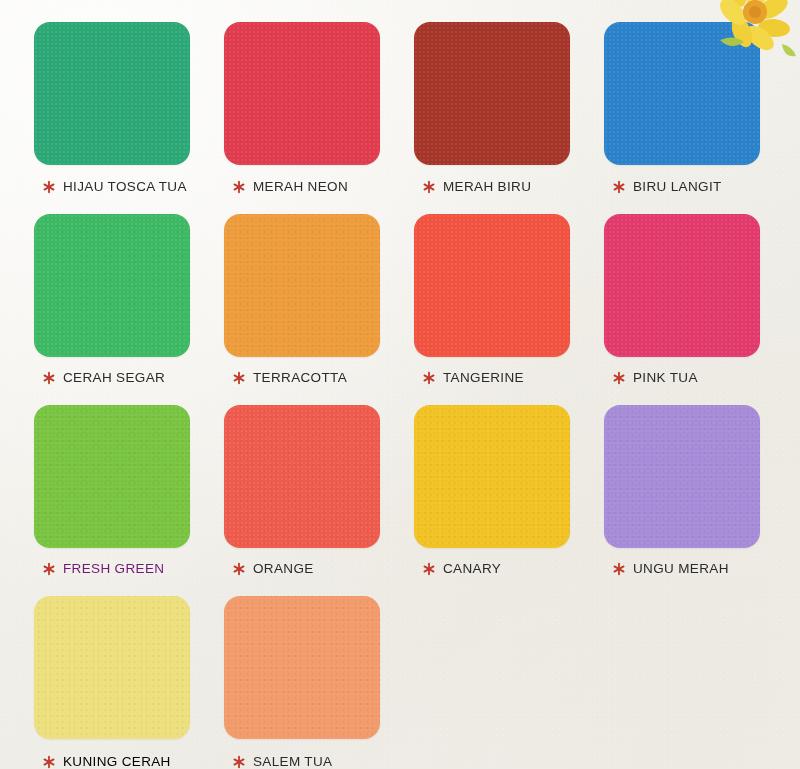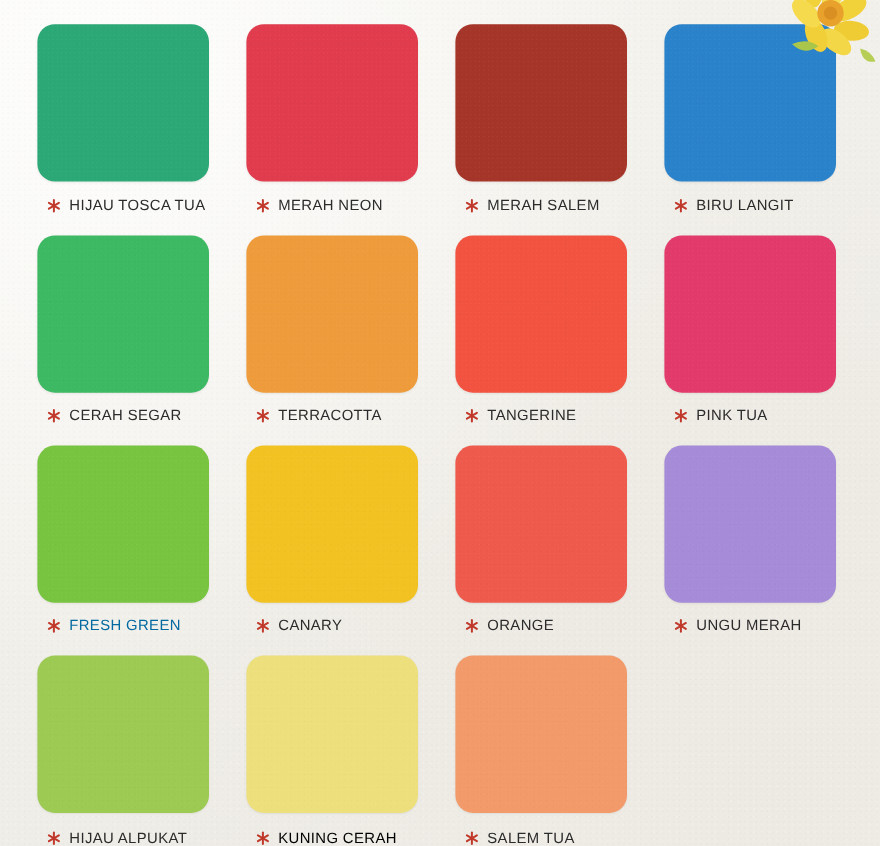--- a/index.html
+++ b/index.html
@@ -173,21 +173,21 @@
     <div class="cell row-1">
       <div class="swatch" style="background-color:#A63529;"></div>
       <div class="label-row">
         <svg class="asterisk-icon" viewBox="0 0 20 20" aria-hidden="true" style="color: rgb(192, 57, 43);">
           <g stroke="currentColor" stroke-width="2.6" stroke-linecap="round">
             <line x1="10" y1="2.5" x2="10" y2="17.5"></line>
             <line x1="3.5" y1="6.2" x2="16.5" y2="13.8"></line>
             <line x1="3.5" y1="13.8" x2="16.5" y2="6.2"></line>
           </g>
         </svg>
-        <span class="swatch-label" style="color: rgb(43, 43, 43);">MERAH SALEM</span>
+        <span class="swatch-label" style="color: rgb(43, 43, 43);">MERAH BIRU</span>
       </div>
     </div>
 
     <div class="cell row-1">
       <div class="swatch" style="background-color:#2A82CA;"></div>
       <div class="label-row">
         <svg class="asterisk-icon" viewBox="0 0 20 20" aria-hidden="true" style="color: rgb(192, 57, 43);">
           <g stroke="currentColor" stroke-width="2.6" stroke-linecap="round">
             <line x1="10" y1="2.5" x2="10" y2="17.5"></line>
             <line x1="3.5" y1="6.2" x2="16.5" y2="13.8"></line>
@@ -257,79 +257,66 @@
     <div class="cell row-3">
       <div class="swatch" style="background-color:#78C440;"></div>
       <div class="label-row">
         <svg class="asterisk-icon" viewBox="0 0 20 20" aria-hidden="true" style="color: rgb(192, 57, 43);">
           <g stroke="currentColor" stroke-width="2.6" stroke-linecap="round">
             <line x1="10" y1="2.5" x2="10" y2="17.5"></line>
             <line x1="3.5" y1="6.2" x2="16.5" y2="13.8"></line>
             <line x1="3.5" y1="13.8" x2="16.5" y2="6.2"></line>
           </g>
         </svg>
-        <span class="swatch-label" style="color: #0369a1;">FRESH GREEN</span>
+        <span class="swatch-label" style="color: #701a75;">FRESH GREEN</span>
+      </div>
+    </div>
+
+    <div class="cell row-3">
+      <div class="swatch" style="background-color:#EE5A4C;"></div>
+      <div class="label-row">
+        <svg class="asterisk-icon" viewBox="0 0 20 20" aria-hidden="true" style="color: rgb(192, 57, 43);">
+          <g stroke="currentColor" stroke-width="2.6" stroke-linecap="round">
+            <line x1="10" y1="2.5" x2="10" y2="17.5"></line>
+            <line x1="3.5" y1="6.2" x2="16.5" y2="13.8"></line>
+            <line x1="3.5" y1="13.8" x2="16.5" y2="6.2"></line>
+          </g>
+        </svg>
+        <span class="swatch-label" style="color: rgb(43, 43, 43);">ORANGE</span>
       </div>
     </div>
 
     <div class="cell row-3">
       <div class="swatch" style="background-color:#F2C222;"></div>
       <div class="label-row">
         <svg class="asterisk-icon" viewBox="0 0 20 20" aria-hidden="true" style="color: rgb(192, 57, 43);">
           <g stroke="currentColor" stroke-width="2.6" stroke-linecap="round">
             <line x1="10" y1="2.5" x2="10" y2="17.5"></line>
             <line x1="3.5" y1="6.2" x2="16.5" y2="13.8"></line>
             <line x1="3.5" y1="13.8" x2="16.5" y2="6.2"></line>
           </g>
         </svg>
         <span class="swatch-label" style="color: rgb(43, 43, 43);">CANARY</span>
       </div>
     </div>
 
     <div class="cell row-3">
-      <div class="swatch" style="background-color:#EE5A4C;"></div>
-      <div class="label-row">
-        <svg class="asterisk-icon" viewBox="0 0 20 20" aria-hidden="true" style="color: rgb(192, 57, 43);">
-          <g stroke="currentColor" stroke-width="2.6" stroke-linecap="round">
-            <line x1="10" y1="2.5" x2="10" y2="17.5"></line>
-            <line x1="3.5" y1="6.2" x2="16.5" y2="13.8"></line>
-            <line x1="3.5" y1="13.8" x2="16.5" y2="6.2"></line>
-          </g>
-        </svg>
-        <span class="swatch-label" style="color: rgb(43, 43, 43);">ORANGE</span>
-      </div>
-    </div>
-
-    <div class="cell row-3">
       <div class="swatch" style="background-color:#A58BD8;"></div>
       <div class="label-row">
         <svg class="asterisk-icon" viewBox="0 0 20 20" aria-hidden="true" style="color: rgb(192, 57, 43);">
           <g stroke="currentColor" stroke-width="2.6" stroke-linecap="round">
             <line x1="10" y1="2.5" x2="10" y2="17.5"></line>
             <line x1="3.5" y1="6.2" x2="16.5" y2="13.8"></line>
             <line x1="3.5" y1="13.8" x2="16.5" y2="6.2"></line>
           </g>
         </svg>
         <span class="swatch-label" style="color: rgb(43, 43, 43);">UNGU MERAH</span>
       </div>
     </div>
 
-    <div class="cell row-4">
-      <div class="swatch" style="background-color:#9CCA52;"></div>
-      <div class="label-row">
-        <svg class="asterisk-icon" viewBox="0 0 20 20" aria-hidden="true" style="color: rgb(192, 57, 43);">
-          <g stroke="currentColor" stroke-width="2.6" stroke-linecap="round">
-            <line x1="10" y1="2.5" x2="10" y2="17.5"></line>
-            <line x1="3.5" y1="6.2" x2="16.5" y2="13.8"></line>
-            <line x1="3.5" y1="13.8" x2="16.5" y2="6.2"></line>
-          </g>
-        </svg>
-        <span class="swatch-label" style="color: rgb(43, 43, 43);">HIJAU ALPUKAT</span>
-      </div>
-    </div>
 
     <div class="cell row-4">
       <div class="swatch" style="background-color:#EDE07C;"></div>
       <div class="label-row">
         <svg class="asterisk-icon" viewBox="0 0 20 20" aria-hidden="true" style="color: rgb(192, 57, 43);">
           <g stroke="currentColor" stroke-width="2.6" stroke-linecap="round">
             <line x1="10" y1="2.5" x2="10" y2="17.5"></line>
             <line x1="3.5" y1="6.2" x2="16.5" y2="13.8"></line>
             <line x1="3.5" y1="13.8" x2="16.5" y2="6.2"></line>
           </g>

